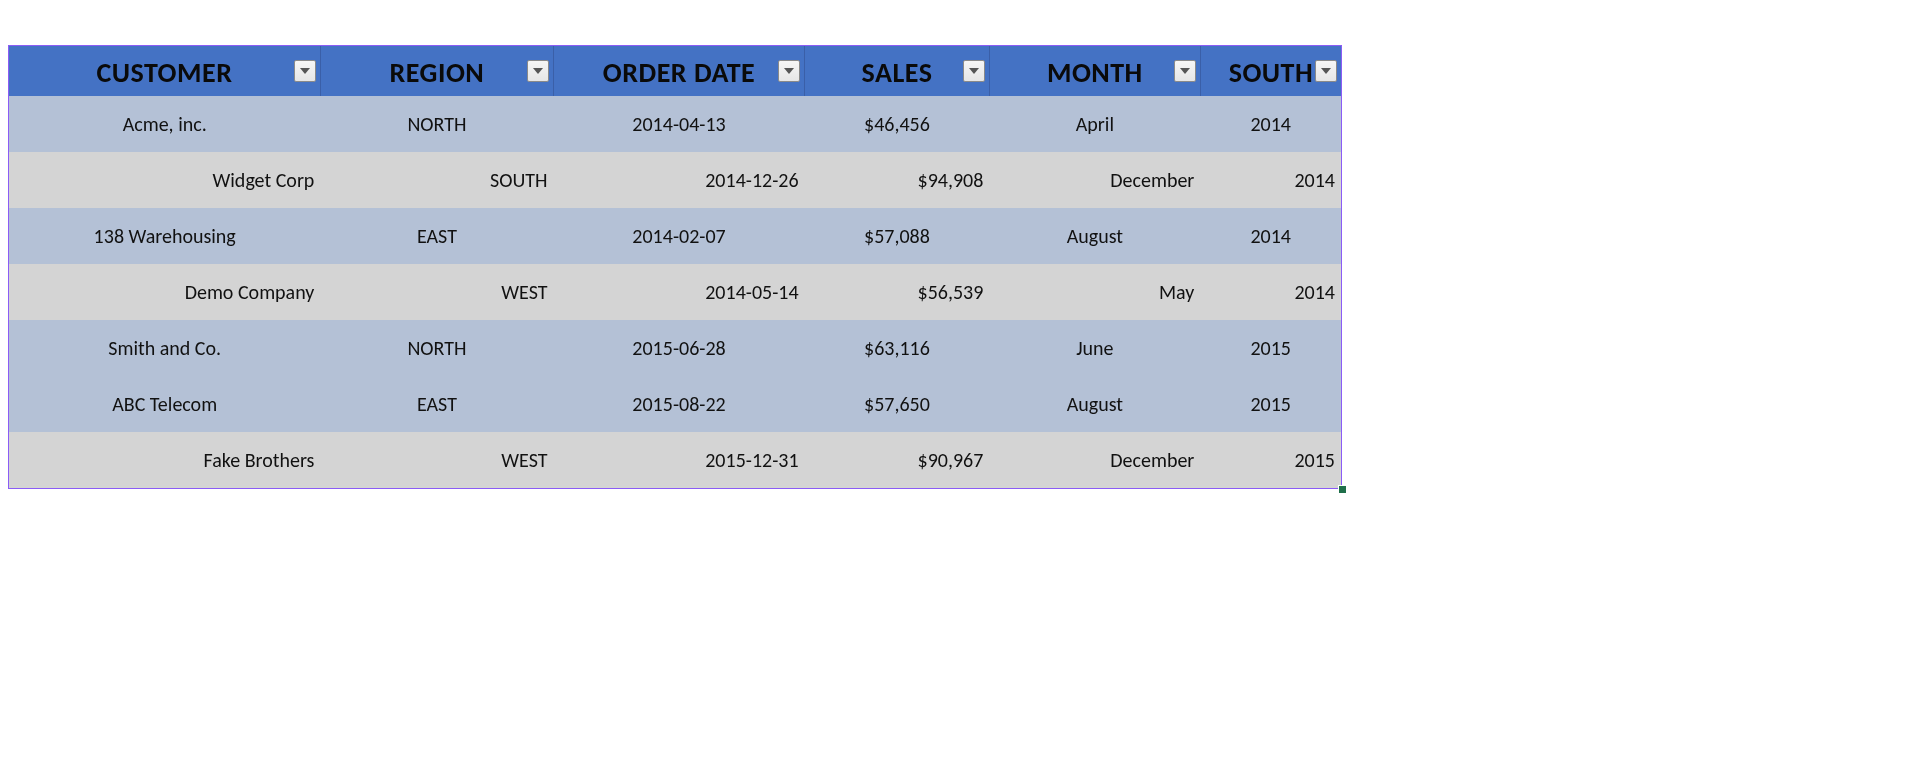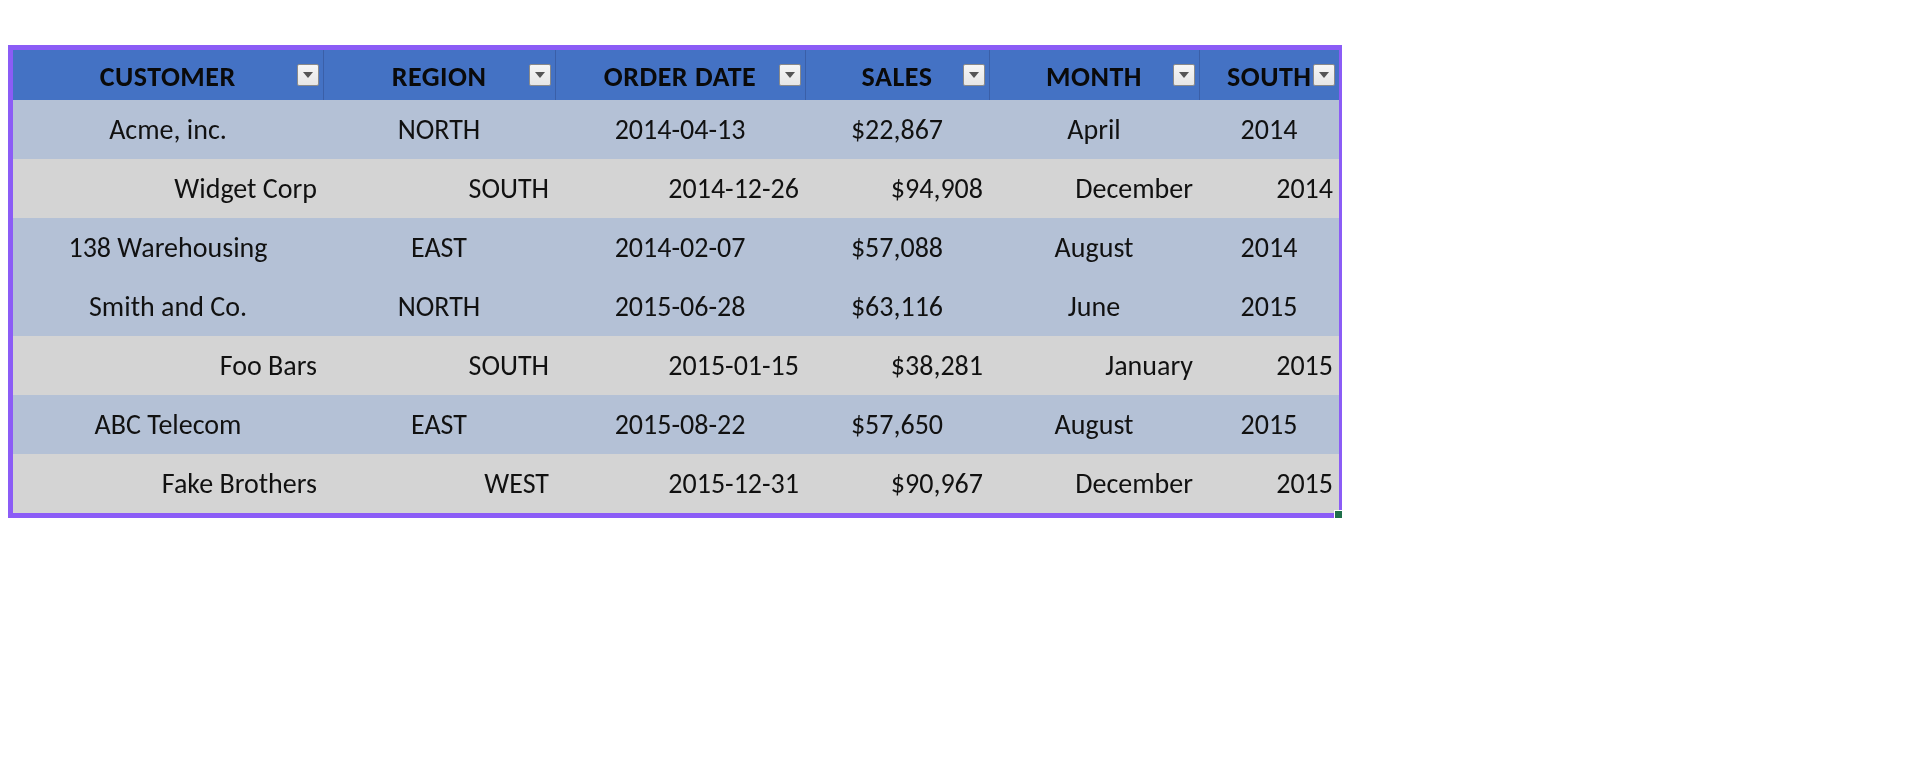--- a/index.html
+++ b/index.html
@@ -9,21 +9,21 @@
     background: #ffffff;
     font-family: Calibri, "Segoe UI", Arial, sans-serif;
   }
   .sheet {
     position: relative;
     width: 1334px;
     margin: 8px;
   }
   .table-wrap {
     position: relative;
-    border: 5px solid #8b5cf6;
+    border: 1px solid #8b5cf6;
     background: #a3a3a3;
     margin-top: 45px;
   }
   table.excel {
     width: 100%;
     border-collapse: collapse;
     table-layout: fixed;
   }
   col.c1 { width: 310px; }
   col.c2 { width: 232px; }
@@ -58,21 +58,21 @@
     border: 1px solid #8a8a8a;
     border-radius: 2px;
     display: flex;
     align-items: center;
     justify-content: center;
     cursor: pointer;
   }
   .filter-btn svg { display:block; }
 
   tbody td {
-    font-size: 28px;
+    font-size: 20px;
     color: #111;
     text-align: center;
     height: 56px;
     padding: 12px 6px;
     white-space: nowrap;
     overflow: hidden;
   }
   tbody tr.band-a td { background: #b4c1d6; }
   tbody tr.band-b td { background: #d4d4d4; text-align: right; }
 
@@ -167,54 +167,54 @@
                 </svg>
             </span>
           </th>
         </tr>
       </thead>
       <tbody>
         <tr class="band-a">
           <td>Acme, inc.</td>
           <td>NORTH</td>
           <td>2014-04-13</td>
-          <td>$22,867</td>
+          <td>$46,456</td>
           <td>April</td>
           <td>2014</td>
         </tr>
         <tr class="band-b">
           <td>Widget Corp</td>
           <td>SOUTH</td>
           <td>2014-12-26</td>
           <td>$94,908</td>
           <td>December</td>
           <td>2014</td>
         </tr>
         <tr class="band-a">
           <td>138 Warehousing</td>
           <td>EAST</td>
           <td>2014-02-07</td>
           <td>$57,088</td>
           <td>August</td>
           <td>2014</td>
         </tr>
+        <tr class="band-b">
+          <td>Demo Company</td>
+          <td>WEST</td>
+          <td>2014-05-14</td>
+          <td>$56,539</td>
+          <td>May</td>
+          <td>2014</td>
+        </tr>
         <tr class="band-a">
           <td>Smith and Co.</td>
           <td>NORTH</td>
           <td>2015-06-28</td>
           <td>$63,116</td>
           <td>June</td>
-          <td>2015</td>
-        </tr>
-        <tr class="band-b">
-          <td>Foo Bars</td>
-          <td>SOUTH</td>
-          <td>2015-01-15</td>
-          <td>$38,281</td>
-          <td>January</td>
           <td>2015</td>
         </tr>
         <tr class="band-a">
           <td>ABC Telecom</td>
           <td>EAST</td>
           <td>2015-08-22</td>
           <td>$57,650</td>
           <td>August</td>
           <td>2015</td>
         </tr>

